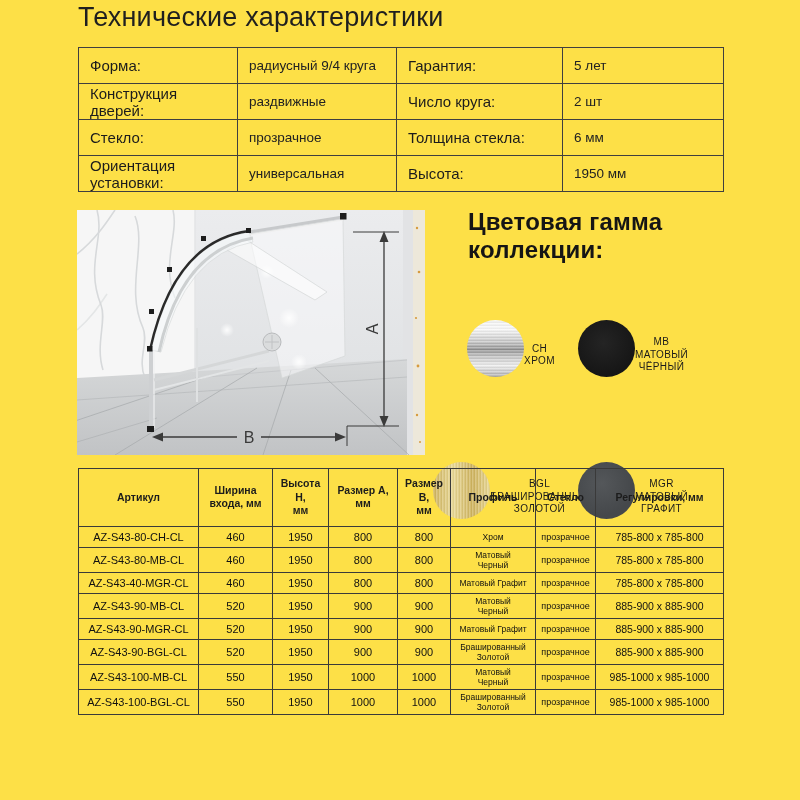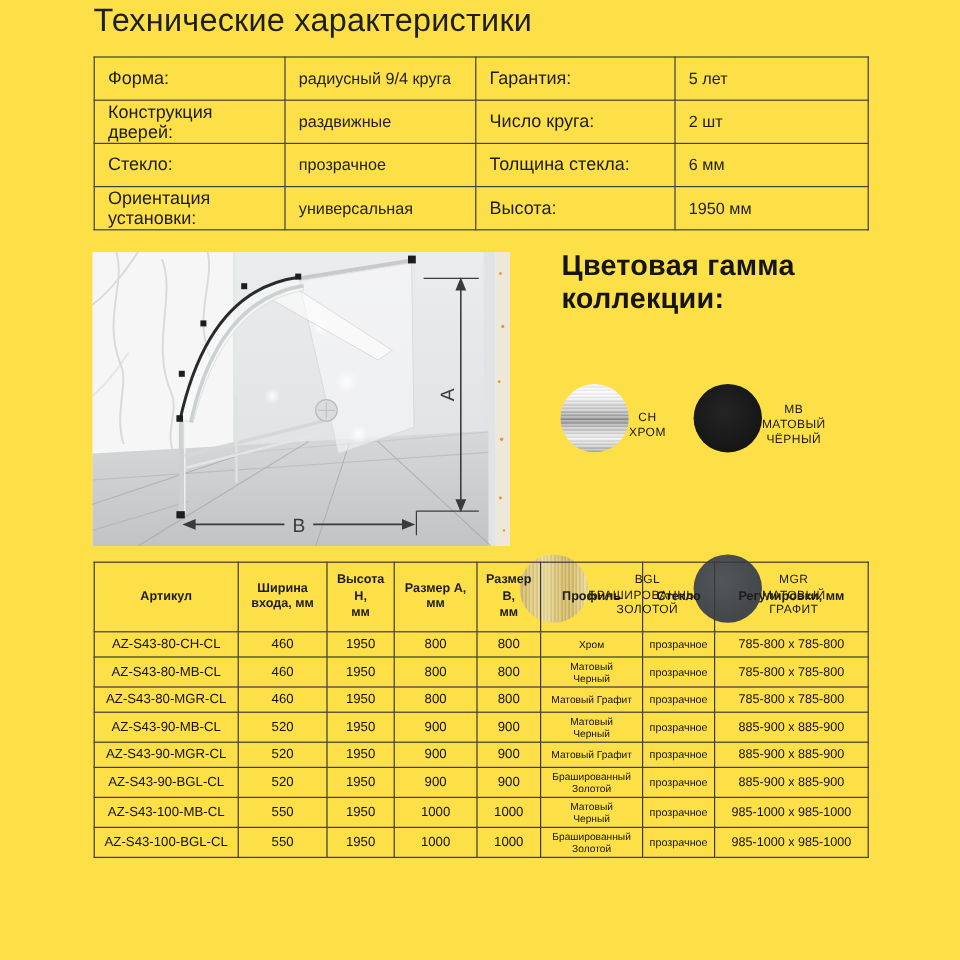--- a/index.html
+++ b/index.html
@@ -262,21 +262,21 @@
           <td class="num">460</td>
           <td class="num">1950</td>
           <td class="num">800</td>
           <td class="num">800</td>
           <td class="profile">Матовый
 Черный</td>
           <td class="glass">прозрачное</td>
           <td class="adjust">785-800 x 785-800</td>
         </tr>
         <tr>
-          <td class="article">AZ-S43-80-MGR-CL</td>
+          <td class="article">AZ-S43-40-MGR-CL</td>
           <td class="num">460</td>
           <td class="num">1950</td>
           <td class="num">800</td>
           <td class="num">800</td>
           <td class="profile">Матовый Графит</td>
           <td class="glass">прозрачное</td>
           <td class="adjust">785-800 x 785-800</td>
         </tr>
         <tr>
           <td class="article">AZ-S43-90-MB-CL</td>

